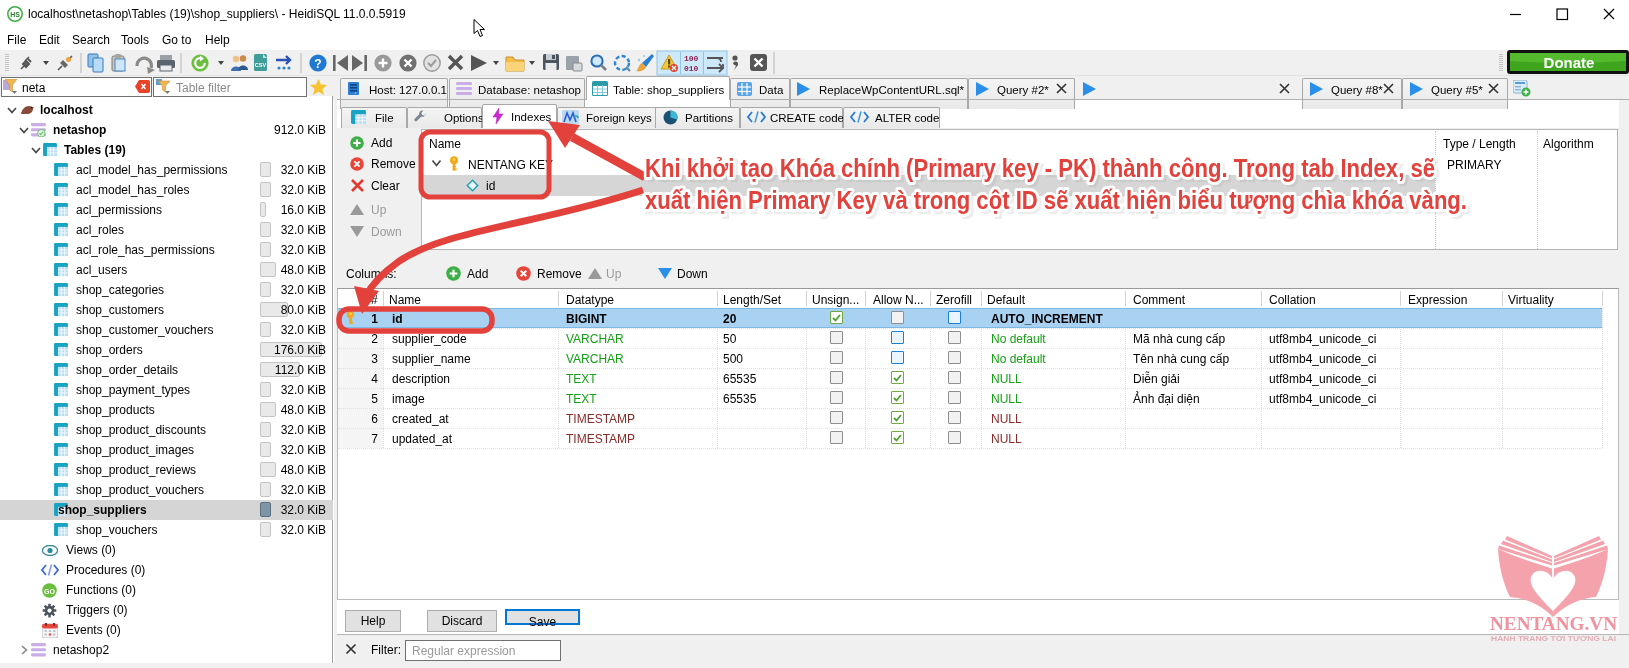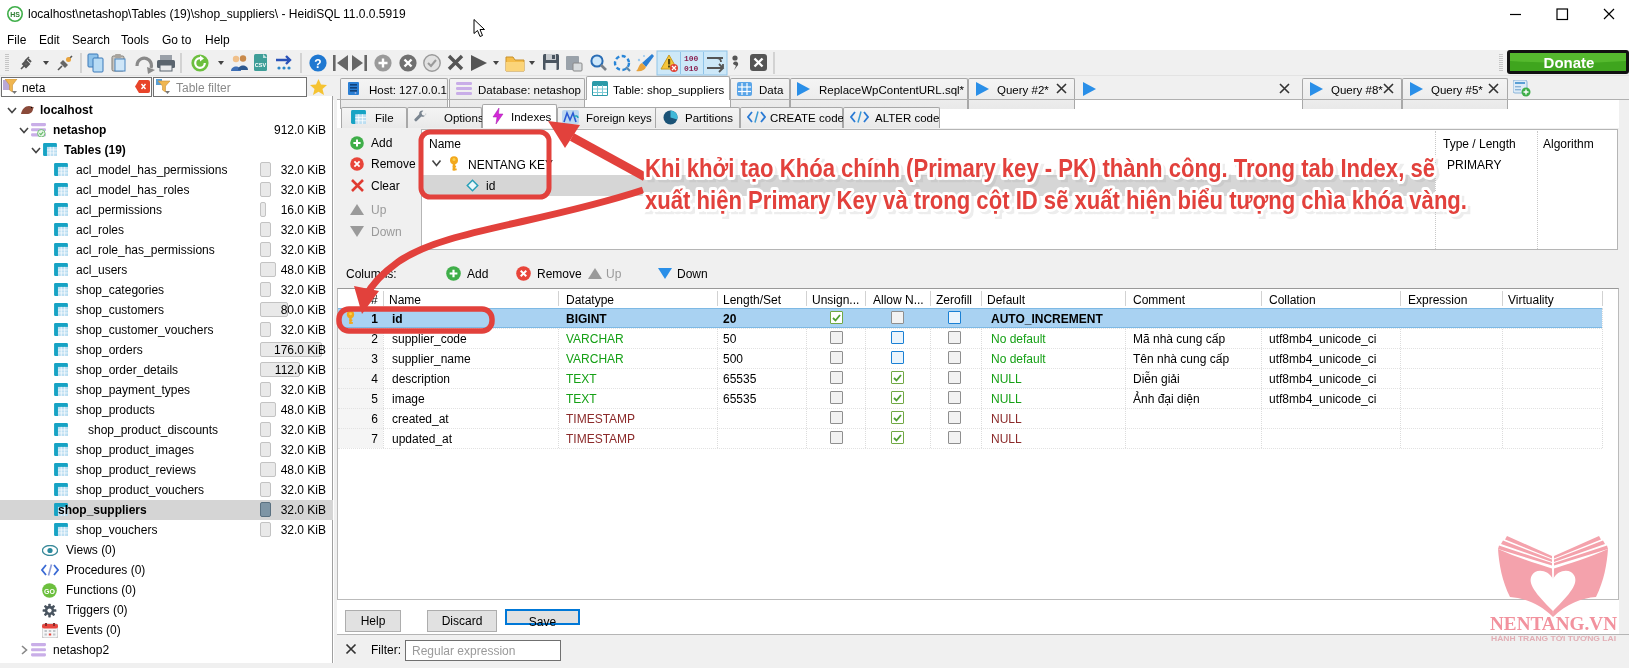--- a/index.html
+++ b/index.html
@@ -614,21 +614,21 @@
     <svg class="ico" style="left:54px;top:3px" width="14" height="13" viewBox="0 0 16 15">
       <rect width="16" height="15" rx="1.5" fill="#17a3c4"></rect>
       <rect x="4.5" y="4.5" width="11.5" height="10.5" fill="#bedff2"></rect>
       <g stroke="#fff" stroke-width="0.8">
         <line x1="8.3" y1="4.5" x2="8.3" y2="15"></line>
         <line x1="12.2" y1="4.5" x2="12.2" y2="15"></line>
         <line x1="4.5" y1="8" x2="16" y2="8"></line>
         <line x1="4.5" y1="11.5" x2="16" y2="11.5"></line>
       </g>
     </svg>
-    <span class="nm" style="left:88px">shop_product_discounts</span>
+    <span class="nm" style="left:76px">shop_product_discounts</span>
     <span class="sizebar" style="width:11px"></span>
     <span class="sz">32.0 KiB</span>
   </div>
 <div class="trow" style="top:440px">
     <svg class="ico" style="left:54px;top:3px" width="14" height="13" viewBox="0 0 16 15">
       <rect width="16" height="15" rx="1.5" fill="#17a3c4"></rect>
       <rect x="4.5" y="4.5" width="11.5" height="10.5" fill="#bedff2"></rect>
       <g stroke="#fff" stroke-width="0.8">
         <line x1="8.3" y1="4.5" x2="8.3" y2="15"></line>
         <line x1="12.2" y1="4.5" x2="12.2" y2="15"></line>

